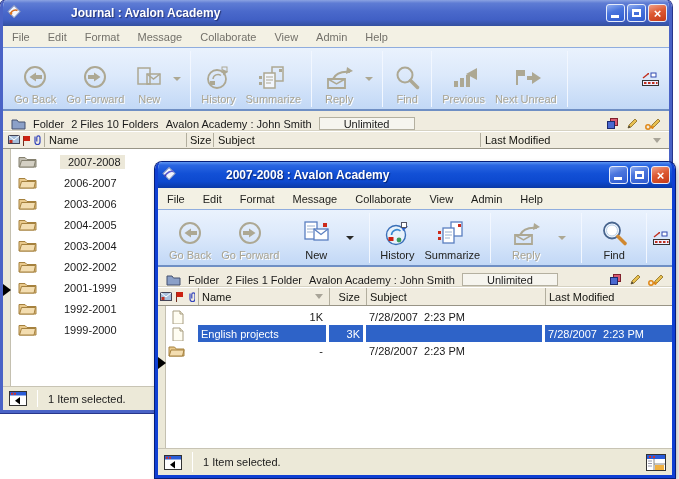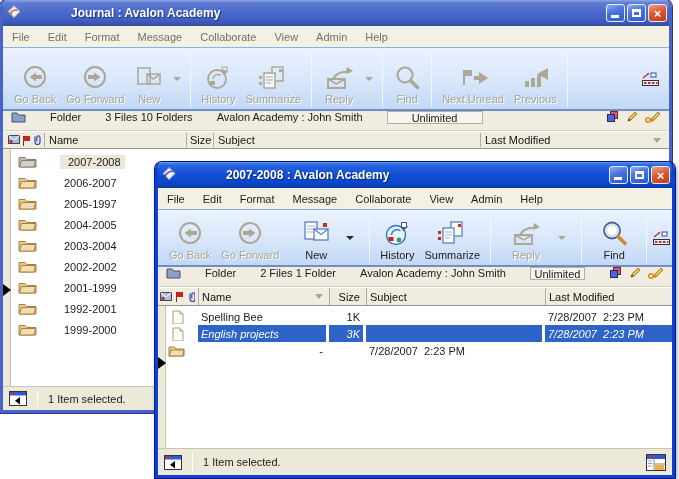--- a/index.html
+++ b/index.html
@@ -33,42 +33,42 @@
   .fgwin .toolbar{flex:0 0 58px;}
   .tbtn{display:flex;flex-direction:column;align-items:center;justify-content:flex-end;padding:2px 5px 3px 5px;gap:2px;}
   .tlabel{white-space:nowrap;color:#22221f;}
   .dis .tlabel{color:#a9a492;text-shadow:1px 1px 0 #fff;}
   .mono{color:#ada893;}
   .tsep{width:1px;background:#9db8e2;border-right:1px solid #f2f7ff;margin:1px 5px;}
   .dd{width:0;height:0;border-left:4px solid transparent;border-right:4px solid transparent;border-top:4px solid #2a2a28;align-self:center;margin:0 4px;}
   .dd.gray{border-top-color:#ada893;}
   .tright{margin-left:auto;display:flex;align-items:center;padding-right:2px;}
   
-  .infobar{flex:0 0 20px;background:#f0ecdf;display:flex;align-items:flex-start;gap:24px;padding:0 8px;border-bottom:1px solid #d6d2c2;white-space:nowrap;}
+  .infobar{flex:0 0 20px;background:#f0ecdf;display:flex;align-items:flex-end;gap:7px;padding:0 8px;border-bottom:1px solid #d6d2c2;white-space:nowrap;}
   .quota{width:96px;height:13px;background:#f6f5ef;border:1px solid #b4b0a0;display:flex;align-items:center;justify-content:center;font-size:11px;}
   .ibicons{margin-left:auto;display:flex;align-items:center;gap:7px;}
   
   .colheader{background:#f0ecdf;border-top:1px solid #fff;border-bottom:1px solid #989486;position:relative;color:#14140f;}
   .bgwin .colheader{flex:0 0 18px;}
   .fgwin .colheader{flex:0 0 15px;}
   .abs{position:absolute;top:1px;}
   .hdiv{position:absolute;top:1px;bottom:1px;width:1px;background:#b2ae9e;}
   .sortarrow{width:0;height:0;border-left:4px solid transparent;border-right:4px solid transparent;border-top:5px solid #a8a498;}
   
   .list{flex:1;background:#fff;position:relative;}
   .lstrip{position:absolute;left:0;top:0;bottom:0;width:8px;background:#ece9d8;border-right:1px solid #c4c0b0;}
   .splitter{position:absolute;left:0;width:0;height:0;border-left:8px solid #000;border-top:6px solid transparent;border-bottom:6px solid transparent;}
   .brow{height:21px;display:flex;align-items:center;padding-left:15px;}
   .brow .bname{margin-left:23px;padding:1px 4px;}
   .brow.isel .bname{background:#ece8d9;padding-left:8px;}
   .fgrid{display:grid;grid-template-columns:37px 128px 34px 176px 1fr;column-gap:3px;align-items:center;}
   .frow{height:17px;}
   .fcell{height:17px;display:flex;align-items:center;padding:0 3px;white-space:pre;overflow:hidden;}
   .fcell.r{justify-content:flex-end;}
-  .frow .sel{background:#2e63c8;color:#fff;font-style:italic;}
+  .frow .sel{background:#2e63c8;color:#fff;}
   
   .statusbar{background:#ece9d8;border-top:1px solid #c8c4b4;display:flex;align-items:center;padding:0 6px;gap:8px;}
   .bgwin .statusbar{flex:0 0 24px;}
   .fgwin .statusbar{flex:0 0 27px;}
   .sdiv{width:1px;align-self:stretch;margin:3px 2px;background:#c8c4b4;border-right:1px solid #fff;}
   .sright{margin-left:auto;}
   svg{display:block;}
 </style>
 </head>
 <body>
@@ -179,39 +179,39 @@
             <svg width="28" height="26" viewBox="0 0 28 26">
               <circle cx="12" cy="10" r="7.5" fill="none" stroke="currentColor" stroke-width="2"></circle>
               <path d="M17.5 15.5l7 7" stroke="currentColor" stroke-width="3.5" stroke-linecap="round"></path>
             </svg>
           </span>
       <span class="tlabel">Find</span>
     </div>
     <div class="tsep"></div>
     <div class="tbtn dis">
       <span class="mono">
+            <svg width="32" height="26" viewBox="0 0 32 26">
+              <rect x="6" y="16" width="4" height="6" fill="currentColor"></rect>
+              <rect x="12" y="13" width="4" height="9" fill="currentColor"></rect>
+              <rect x="18" y="10" width="4" height="12" fill="currentColor"></rect>
+              <path d="M29 3l-11 6 11 6z" fill="currentColor"></path>
+            </svg>
+          </span>
+      <span class="tlabel">Previous</span>
+    </div>
+    <div class="tbtn dis">
+      <span class="mono">
             <svg width="36" height="26" viewBox="0 0 36 26">
               <path d="M9 20V5" stroke="currentColor" stroke-width="2"></path>
               <rect x="9" y="5" width="8" height="6" fill="currentColor"></rect>
               <rect x="19" y="11" width="6" height="4" fill="currentColor"></rect>
               <path d="M24 7l9 6-9 6z" fill="currentColor"></path>
             </svg>
           </span>
       <span class="tlabel">Next Unread</span>
-    </div>
-    <div class="tbtn dis">
-      <span class="mono">
-            <svg width="32" height="26" viewBox="0 0 32 26">
-              <rect x="6" y="16" width="4" height="6" fill="currentColor"></rect>
-              <rect x="12" y="13" width="4" height="9" fill="currentColor"></rect>
-              <rect x="18" y="10" width="4" height="12" fill="currentColor"></rect>
-              <path d="M29 3l-11 6 11 6z" fill="currentColor"></path>
-            </svg>
-          </span>
-      <span class="tlabel">Previous</span>
     </div>
     <div class="tsep"></div>
     <div class="tright">
       <span>
             <svg width="20" height="15" viewBox="0 0 20 15">
               <path d="M2 6l5-4" stroke="#c03020" stroke-width="1.4"></path>
               <path d="M6 1h2v2z" fill="#c03020"></path>
               <rect x="10" y="1" width="5" height="4" fill="#fff" stroke="#3048b0"></rect>
               <rect x="1.5" y="8.5" width="16" height="5" fill="#eef" stroke="#333"></rect>
               <rect x="3" y="10" width="2.5" height="2" fill="#c03020"></rect>
@@ -222,21 +222,21 @@
           </span>
     </div>
   </div>
   <div class="infobar">
     <span>
           <svg width="15" height="12" viewBox="0 0 15 12">
             <path d="M1 2h5l1.5 2H14v7H1z" fill="#8ba0c8" stroke="#44516e"></path>
           </svg>
         </span>
     <span>Folder</span>
-    <span>3 Files 10 Folders</span>
+    <span>2 Files 10 Folders</span>
     <span>Avalon Academy : John Smith</span>
     <span class="quota">Unlimited</span>
     <span class="ibicons">
       <span>
             <svg width="13" height="12" viewBox="0 0 13 12">
               <rect x="4.5" y="0.5" width="7" height="7" fill="#d85a72" stroke="#80202c"></rect>
               <rect x="1.5" y="3.5" width="7" height="7" fill="#4a68d0" stroke="#1c2a70"></rect>
             </svg>
           </span>
       <span>
@@ -305,21 +305,21 @@
             </span>
         <span class="bname">2006-2007</span>
       </div>
       <div class="brow">
         <span>
               <svg width="19" height="13" viewBox="0 0 19 13">
                 <path d="M1 2.5h6l2 2h9V12H1z" fill="#e9c98c" stroke="#a5813e"></path>
                 <path d="M3.5 5.5h14L16 12H1.5z" fill="#f3ddb0" stroke="#a5813e"></path>
               </svg>
             </span>
-        <span class="bname">2005-1997</span>
+        <span class="bname">2003-2006</span>
       </div>
       <div class="brow">
         <span>
               <svg width="19" height="13" viewBox="0 0 19 13">
                 <path d="M1 2.5h6l2 2h9V12H1z" fill="#e9c98c" stroke="#a5813e"></path>
                 <path d="M3.5 5.5h14L16 12H1.5z" fill="#f3ddb0" stroke="#a5813e"></path>
               </svg>
             </span>
         <span class="bname">2004-2005</span>
       </div>
@@ -573,21 +573,20 @@
   </div>
   <div class="list">
     <div class="lstrip"></div>
     <div class="splitter" style="top:51px"></div>
     <div style="padding-top:2px;">
       <div class="fgrid frow">
         <div class="fcell" style="padding-left:12px"><span><svg width="14" height="14" viewBox="0 0 14 14">
                   <path d="M3 1h7l3 3v10H3z" fill="#fffdf2" stroke="#a89e82"></path>
                   <path d="M10 1v3h3" fill="#ece6d2" stroke="#a89e82"></path>
                 </svg></span></div>
-        <div class="fcell"><span>Spelling Bee</span></div>
         <div class="fcell r"><span>1K</span></div>
         <div class="fcell"><span></span></div>
         <div class="fcell"><span>7/28/2007  2:23 PM</span></div>
       </div>
       <div class="fgrid frow">
         <div class="fcell" style="padding-left:12px"><span><svg width="14" height="14" viewBox="0 0 14 14">
                   <path d="M3 1h7l3 3v10H3z" fill="#fffdf2" stroke="#a89e82"></path>
                   <path d="M10 1v3h3" fill="#ece6d2" stroke="#a89e82"></path>
                 </svg></span></div>
         <div class="fcell sel"><span>English projects</span></div>

